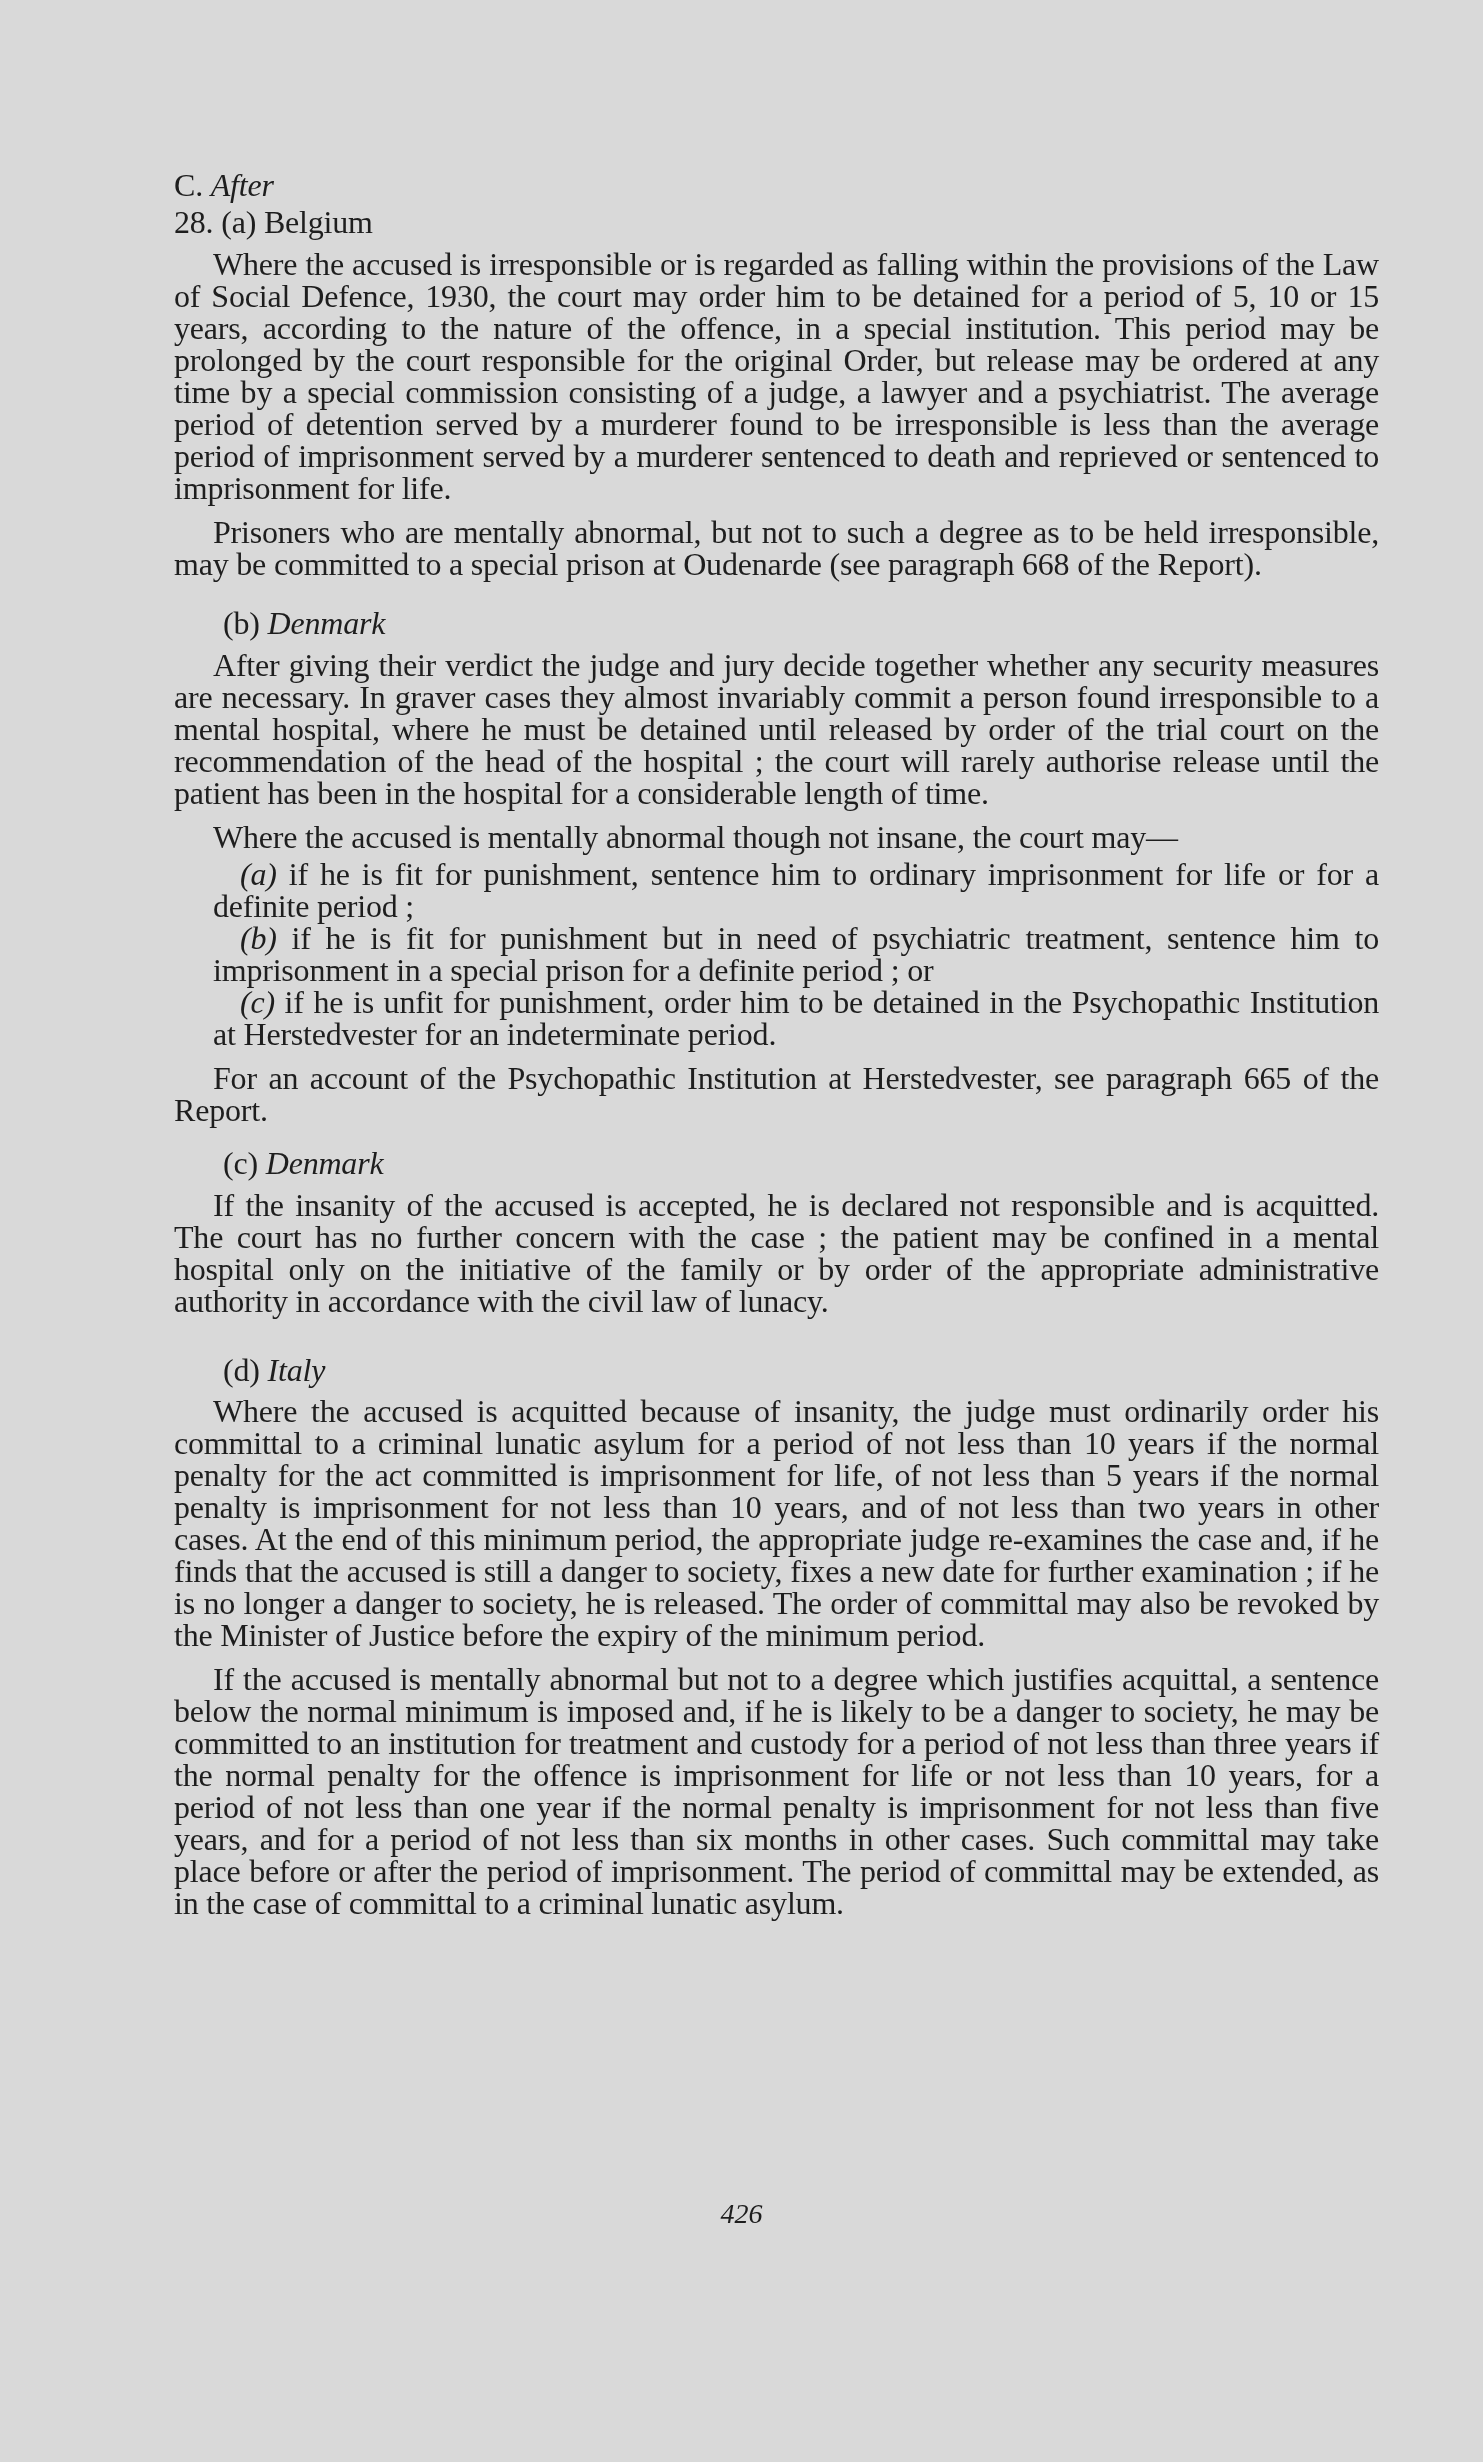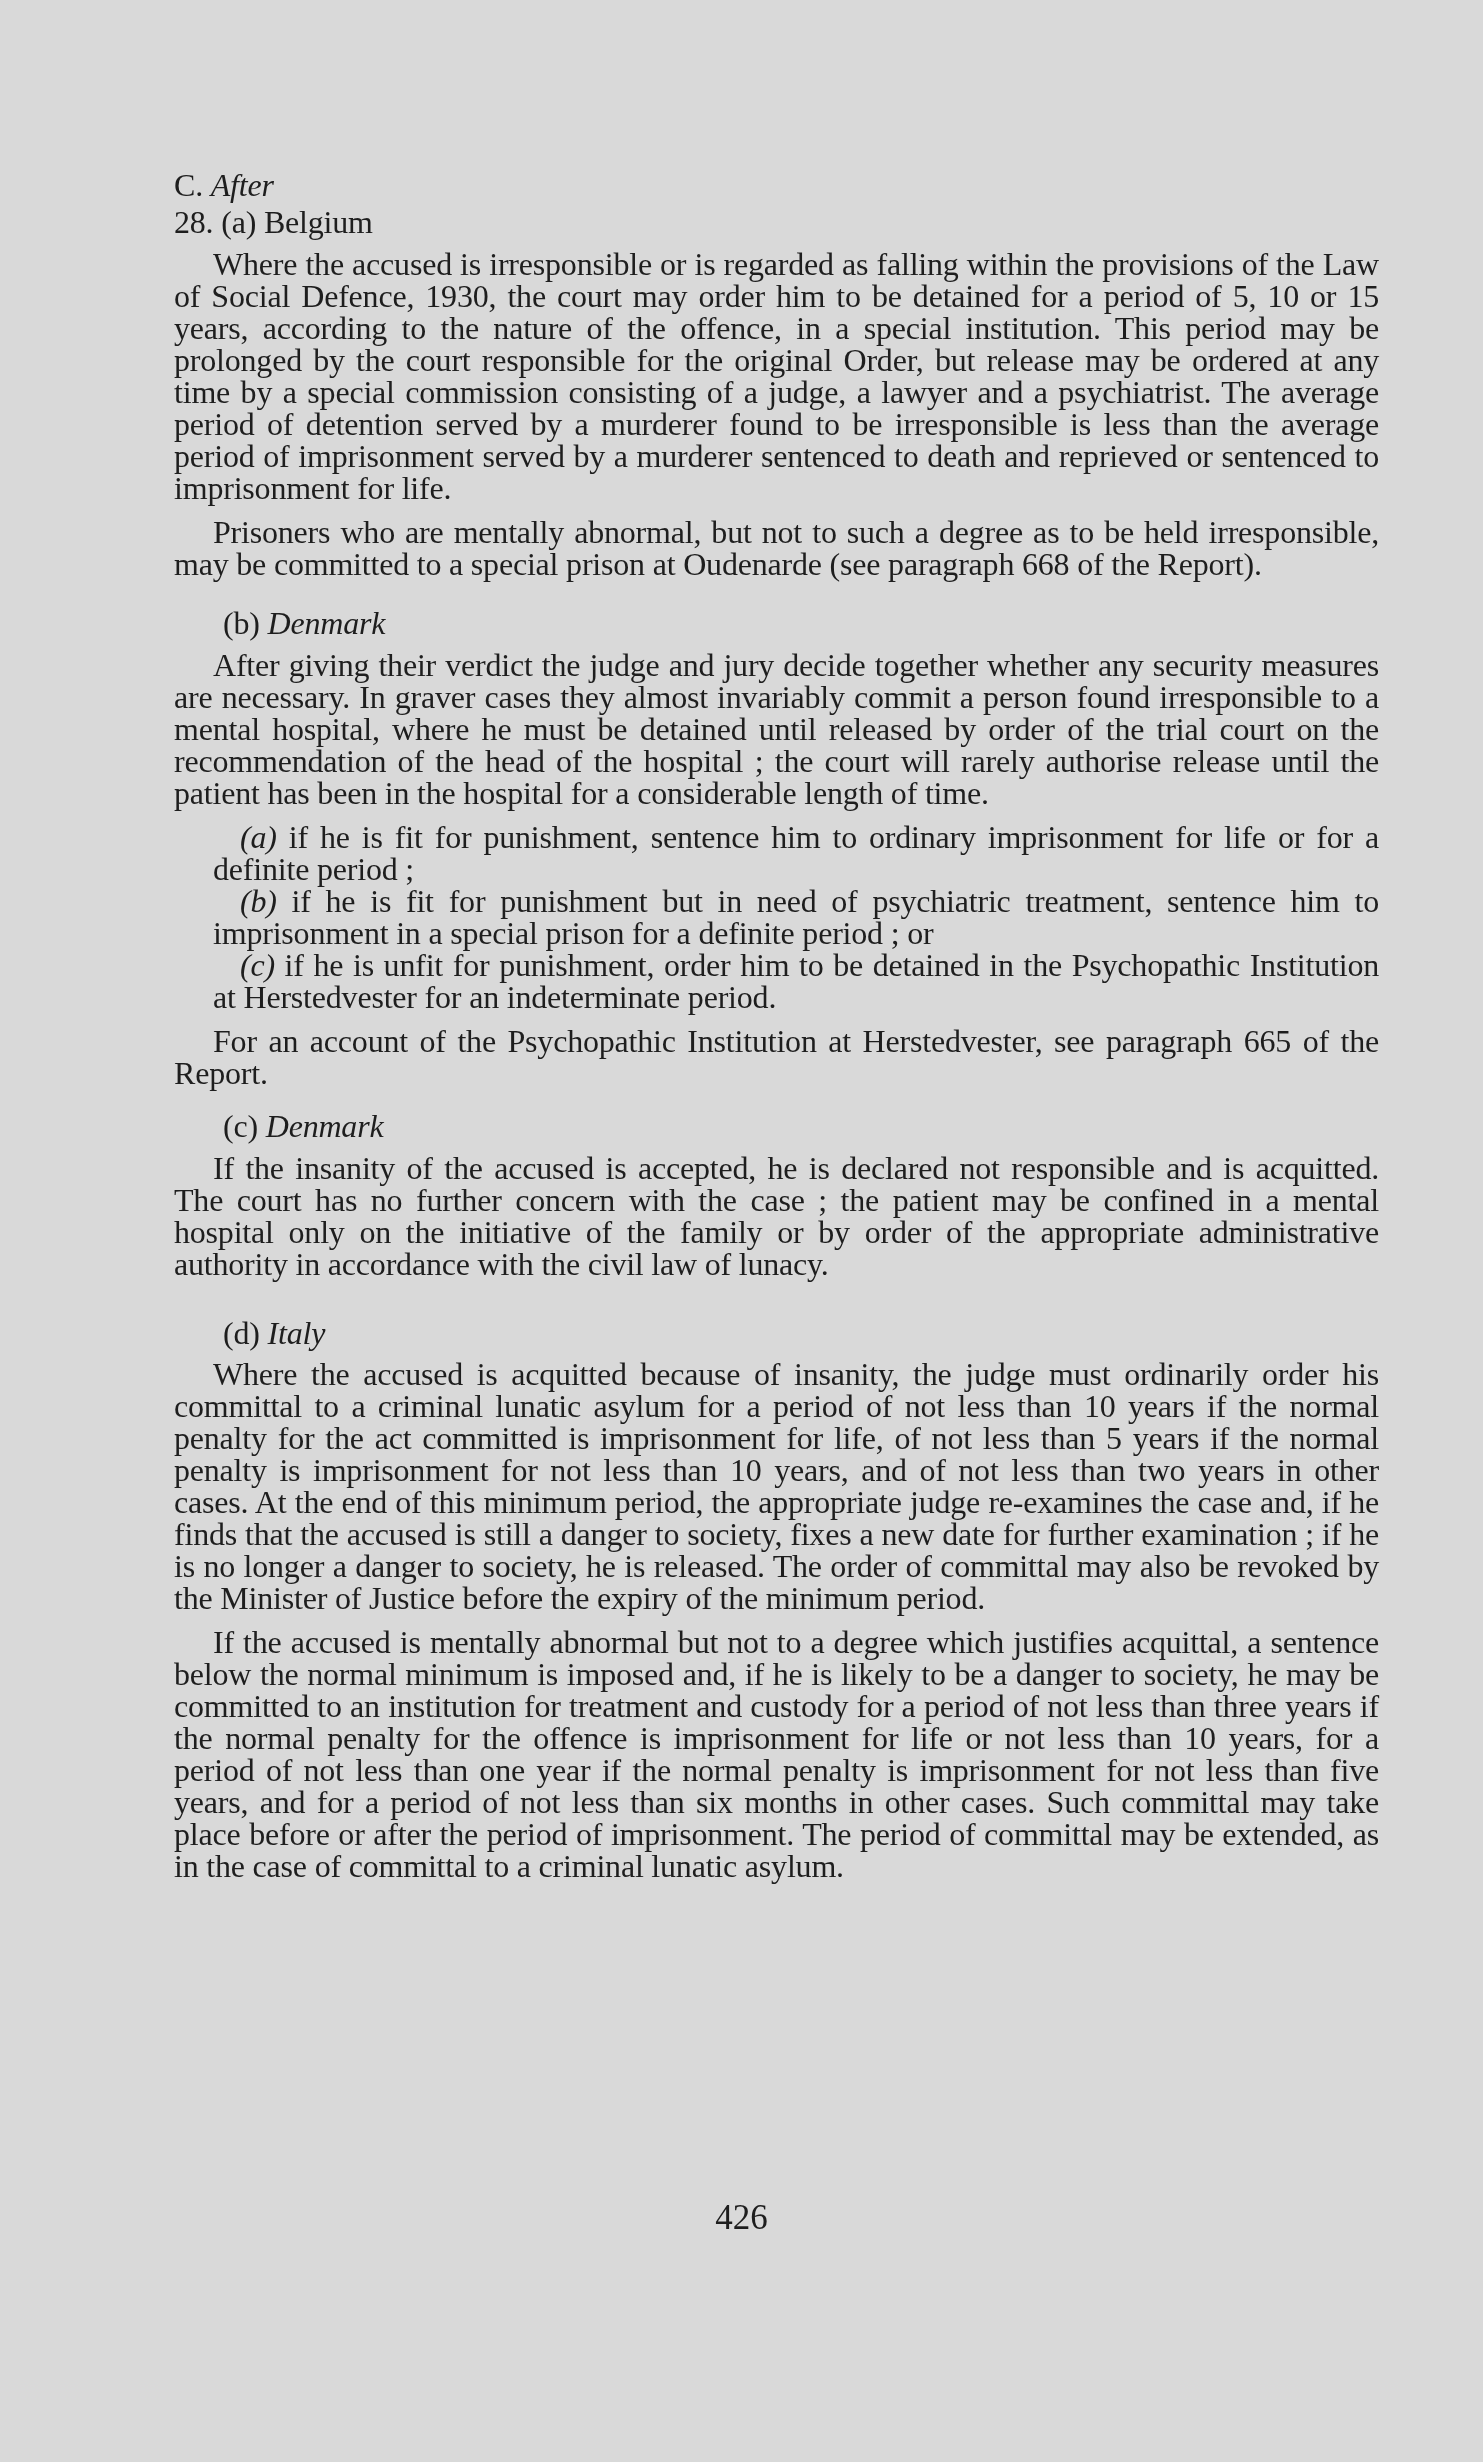--- a/index.html
+++ b/index.html
@@ -54,23 +54,24 @@
       padding-left: 39px;
       text-indent: 27px;
     }
     p.item.last { margin-bottom: 12px; }
     .page-number {
       position: absolute;
       left: 0;
       width: 1483px;
       top: 2198px;
       text-align: center;
-      font-size: 35px;
+      font-size: 28px;
       font-family: "Liberation Serif", "DejaVu Serif", serif;
       color: #1e1e1e;
+      font-style: italic;
     }
   </style>
 </head>
 <body>
 
 <div class="page text">
 
   <div class="section-heading">
     <span>C. </span><span class="it">After</span>
   </div>
@@ -80,20 +81,21 @@
   </div>
 
   <p class="para">Where the accused is irresponsible or is regarded as falling within the provisions of the Law of Social Defence, 1930, the court may order him to be detained for a period of 5, 10 or 15 years, according to the nature of the offence, in a special institution.  This period may be prolonged by the court responsible for the original Order, but release may be ordered at any time by a special commission consisting of a judge, a lawyer and a psychiatrist.  The average period of detention served by a murderer found to be irresponsible is less than the average period of imprisonment served by a murderer sentenced to death and reprieved or sentenced to imprisonment for life.</p>
   <p class="para">Prisoners who are mentally abnormal, but not to such a degree as to be held irresponsible, may be committed to a special prison at Oudenarde (see paragraph 668 of the Report).</p>
 
   <div class="sub-heading">
     <span>(b) </span><span class="it">Denmark</span>
   </div>
 
   <p class="para">After giving their verdict the judge and jury decide together whether any security measures are necessary.  In graver cases they almost invariably commit a person found irresponsible to a mental hospital, where he must be detained until released by order of the trial court on the recommendation of the head of the hospital ; the court will rarely authorise release until the patient has been in the hospital for a considerable length of time.</p>
+  <p class="para" style="margin-bottom:5.1px">Where the accused is mentally abnormal though not insane, the court may—</p>
 
   <p class="item"><i>(a)</i><span> if he is fit for punishment, sentence him to ordinary imprisonment for life or for a definite period ;</span></p>
   <p class="item"><i>(b)</i><span> if he is fit for punishment but in need of psychiatric treatment, sentence him to imprisonment in a special prison for a definite period ; or</span></p>
   <p class="item last"><i>(c)</i><span> if he is unfit for punishment, order him to be detained in the Psychopathic Institution at Herstedvester for an indeterminate period.</span></p>
 
   <p class="para">For an account of the Psychopathic Institution at Herstedvester, see paragraph 665 of the Report.</p>
 
   <div class="sub-heading" style="margin-top:18.7px">
     <span>(c) </span><span class="it">Denmark</span>
   </div>

